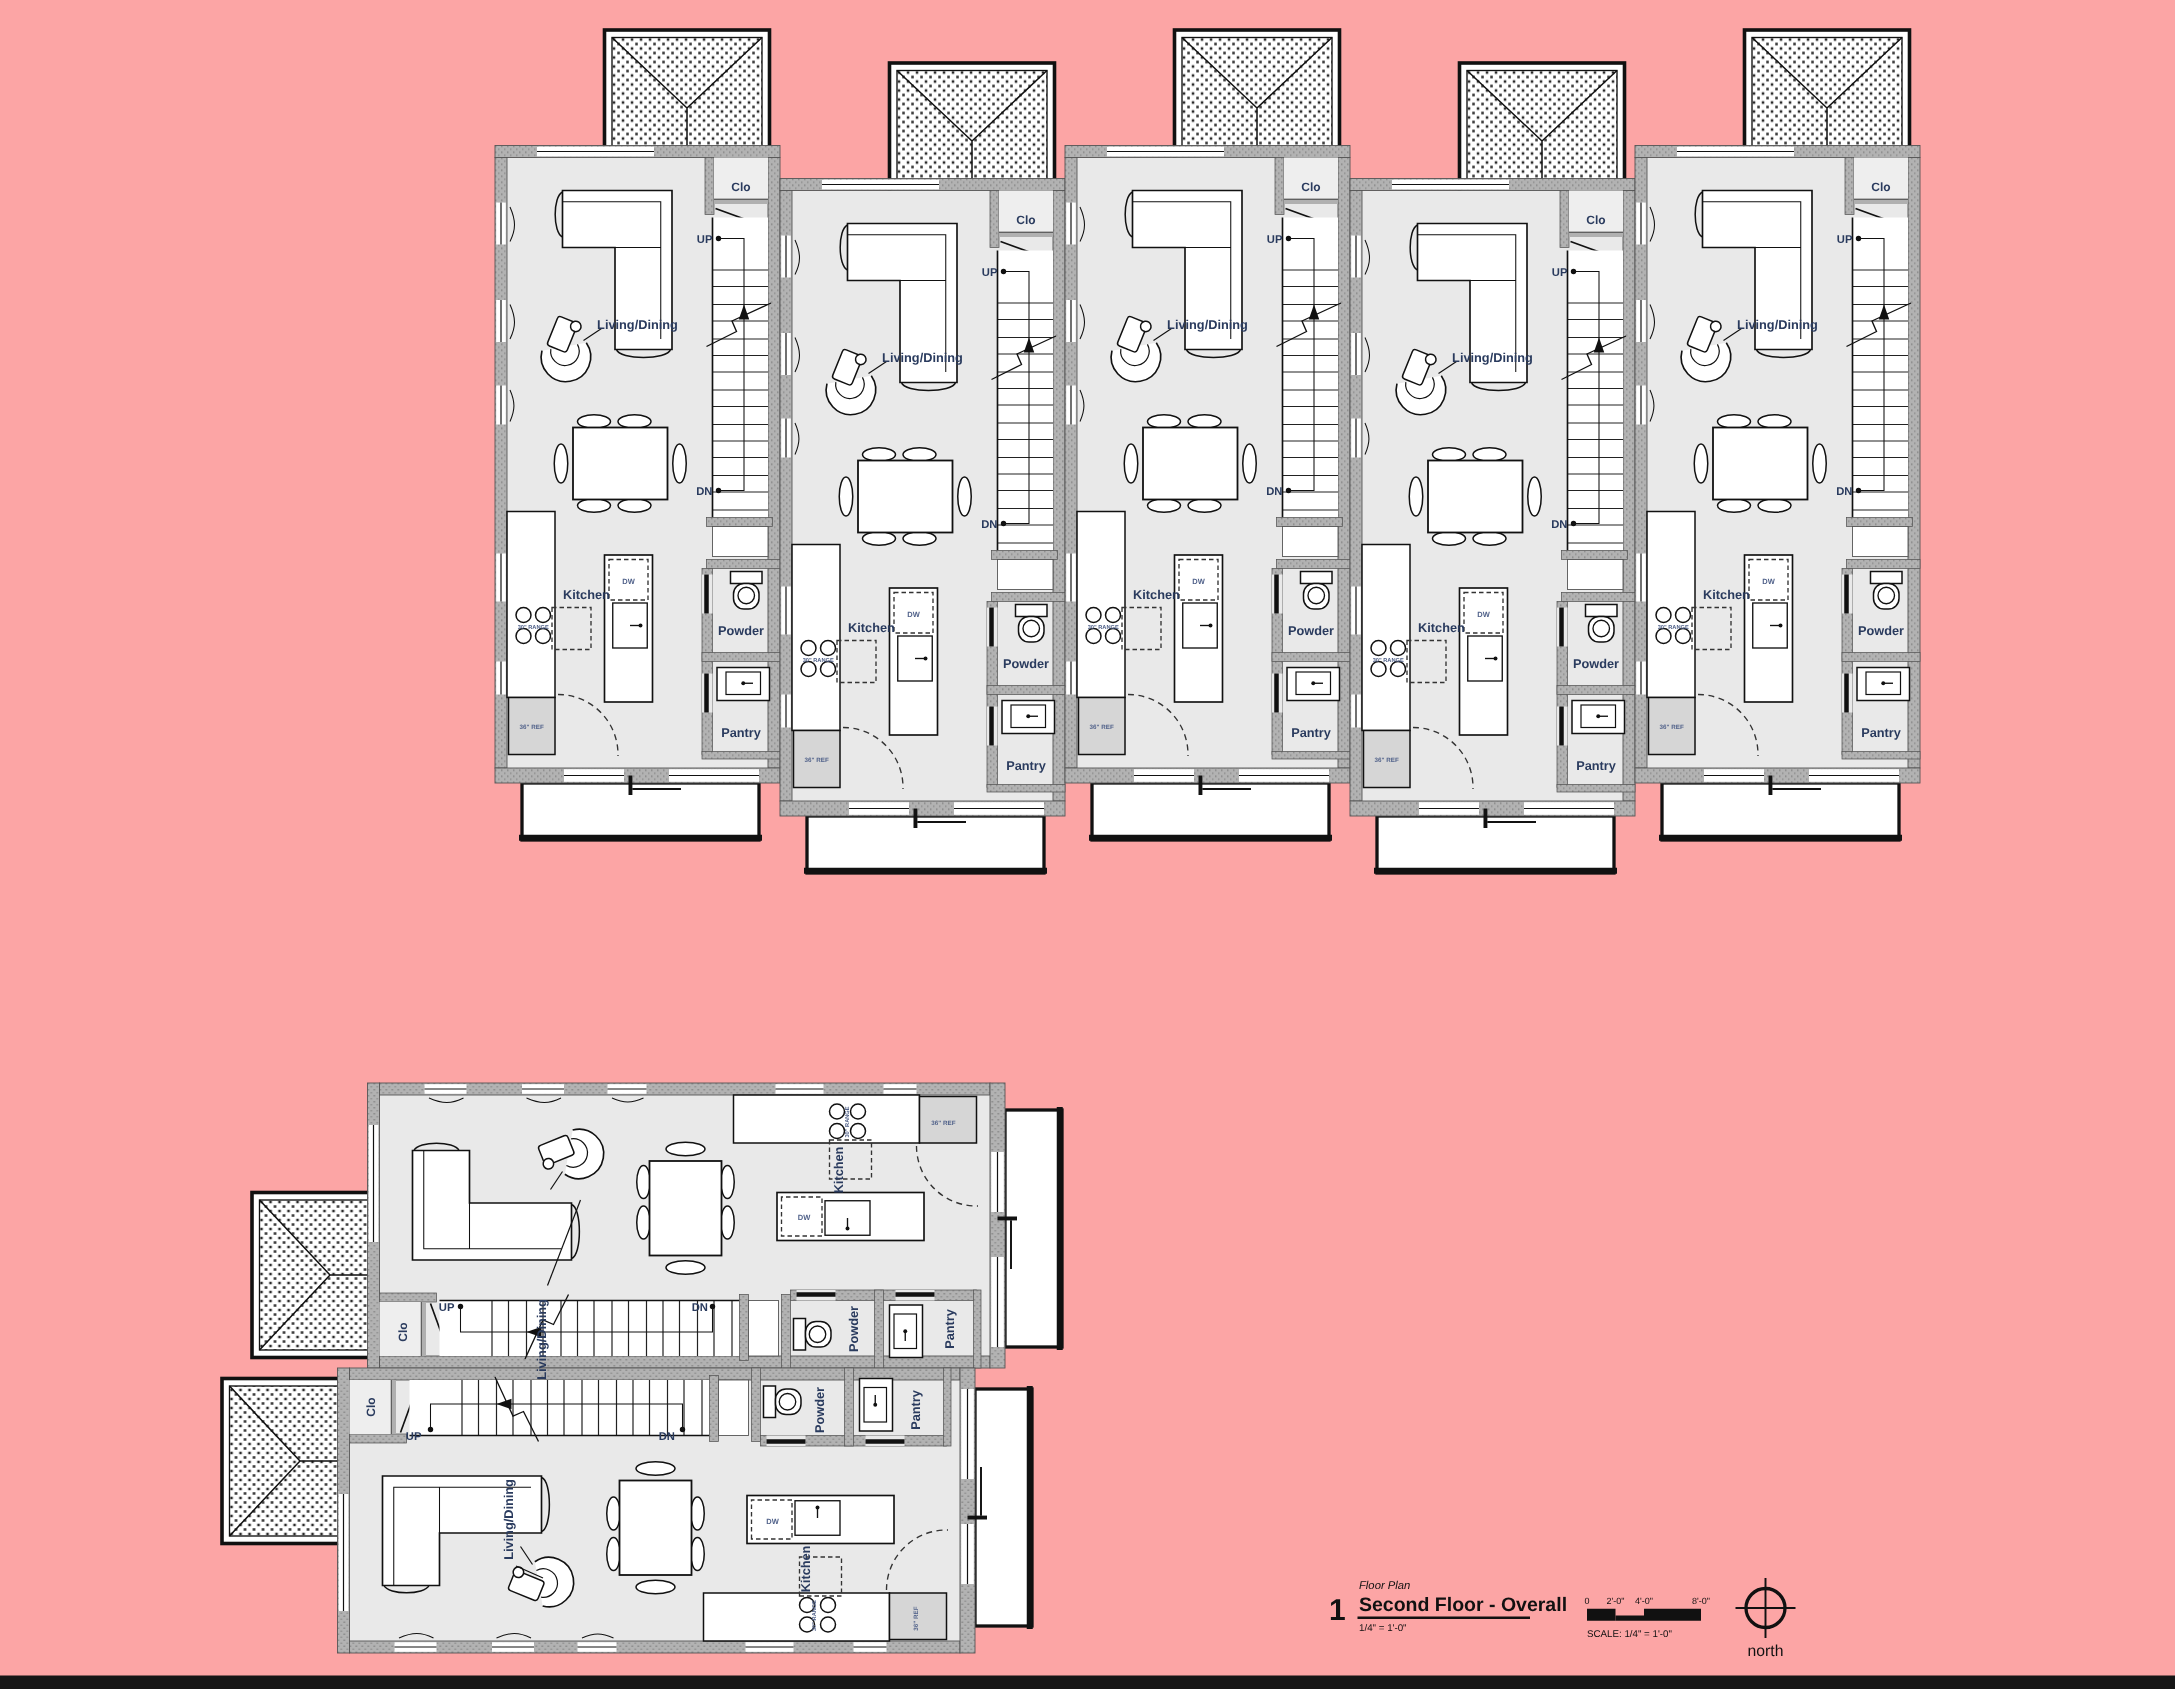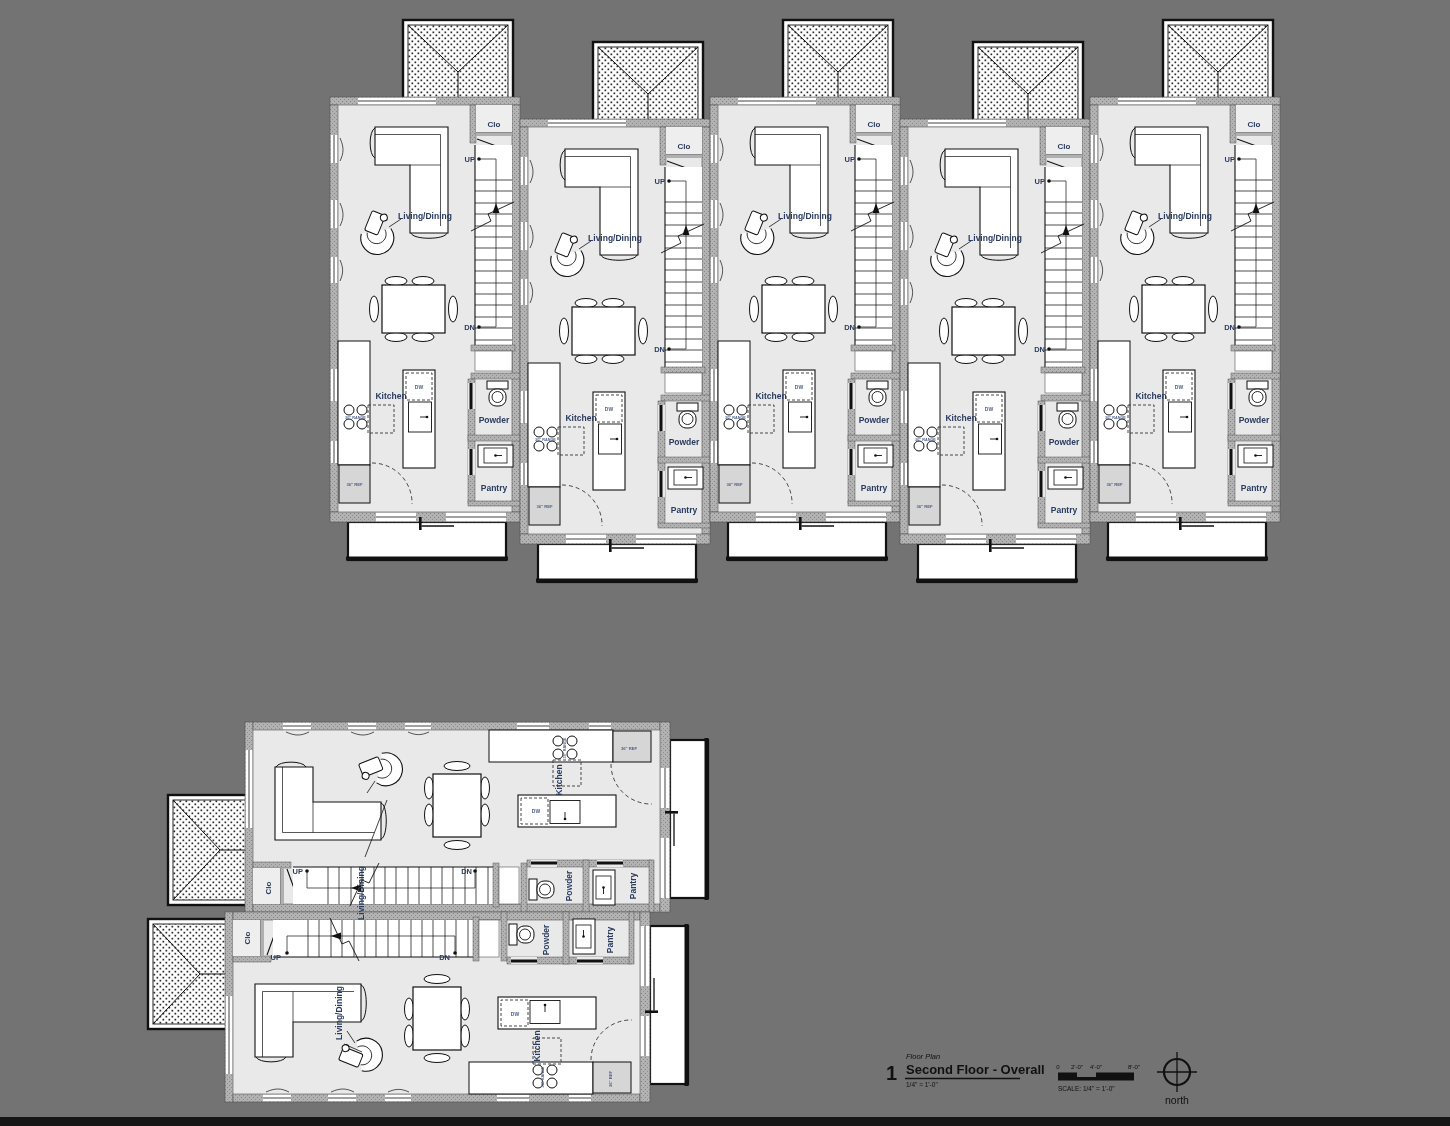--- a/index.html
+++ b/index.html
@@ -1,16 +1,16 @@
 <!DOCTYPE html>
 <html><head>
 <meta charset="utf-8">
 <style>
   html,body{margin:0;padding:0;background:#ffffff;}
-  .sheet{position:relative;width:1450px;height:1126px;background:#737373;overflow:hidden;
+  .sheet{position:relative;width:1450px;height:1126px;background:#fca5a5;overflow:hidden;
          font-family:"Liberation Sans", sans-serif;}
   svg text{font-family:"Liberation Sans", sans-serif;}
   .lbl{fill:#2a3b5e;font-weight:bold;}
   .tiny{fill:#51628a;font-weight:bold;}
   .ttl{fill:#111111;}
 </style>
 </head>
 <body>
 
 <div class="sheet">

